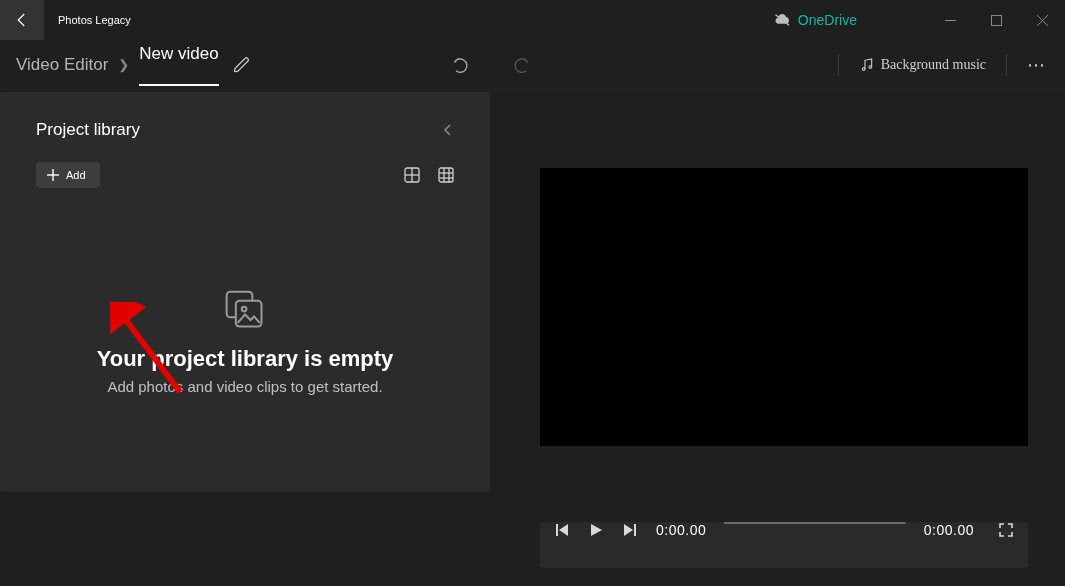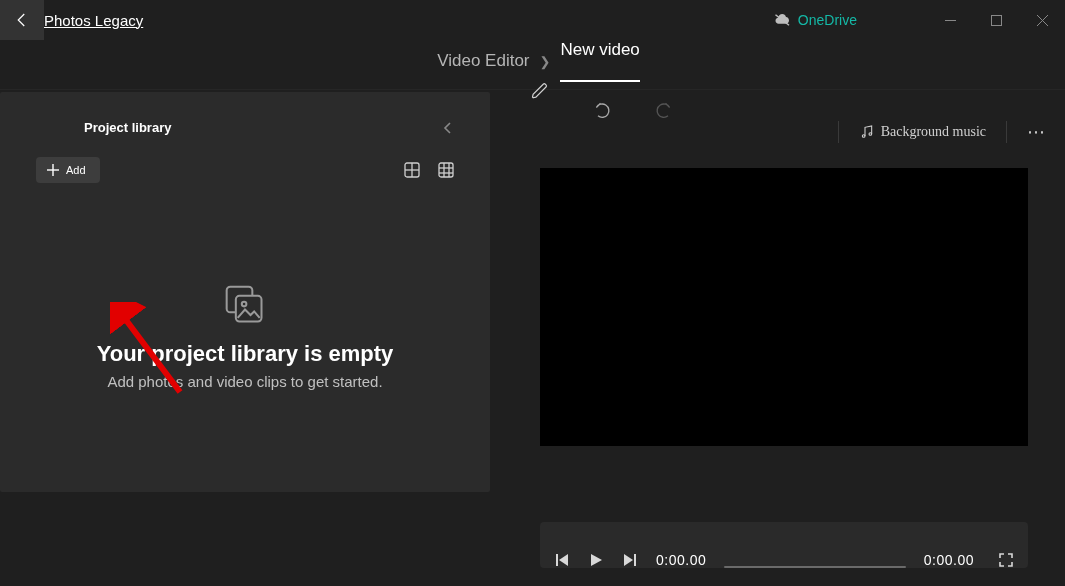--- a/index.html
+++ b/index.html
@@ -1,53 +1,53 @@
 <!DOCTYPE html>
 <html><head>
 <meta charset="utf-8">
 <style>
   * { box-sizing: border-box; margin: 0; padding: 0; }
   html, body { width: 1065px; height: 586px; overflow: hidden; background: #111; font-family: "Segoe UI", Arial, sans-serif; color: #e5e5e5; }
   .titlebar { height: 40px; display: flex; align-items: center; background: #1f1f1f; position: relative; }
   .back-btn { width: 44px; height: 40px; background: #333333; display: flex; align-items: center; justify-content: center; }
   .back-btn svg { stroke: #fff; }
-  .app-title { font-size: 15px; margin-left: 0; color: #ffffff; font-weight: 400; text-decoration: underline; }
+  .app-title { font-size: 11px; margin-left: 14px; color: #ffffff; font-weight: 400; }
   .title-right { position: absolute; right: 0; top: 0; display: flex; align-items: center; height: 40px; }
   .onedrive { display: flex; align-items: center; gap: 6px; margin-right: 70px; font-size: 14px; color: #14b8a6; }
   .winbtns { display: flex; }
   .winbtn { width: 46px; height: 40px; display: flex; align-items: center; justify-content: center; color: #888; }
-  .toolbar { height: 50px; display: flex; align-items: center; padding: 0 4px; background: #1f1f1f; border-bottom: 1px solid rgba(255,255,255,0.03); flex-direction: column; }
+  .toolbar { height: 50px; display: flex; align-items: center; padding: 0 4px; background: #1f1f1f; border-bottom: 1px solid rgba(255,255,255,0.03); }
   .breadcrumbs { display: flex; align-items: center; gap: 10px; margin-left: 12px; }
   .crumb { font-size: 17px; color: #b5b5b5; }
   .crumb.active { color: #ffffff; border-bottom: 2px solid #ffffff; padding-bottom: 20px; }
   .chev { color: #888; font-size: 13px; }
   .edit-pencil { margin-left: 14px; color: #d0d0d0; }
   .history-btns { display: flex; align-items: center; gap: 40px; margin-left: 200px; }
   .history-btns .hist { color: #aaa; }
   .history-btns .hist.disabled { color: #555; }
   .tool-right { margin-left: auto; display: flex; align-items: center; gap: 14px; padding-right: 10px; font-family: Liberation Serif, serif; }
   .tool-item { display: flex; align-items: center; gap: 6px; font-size: 14px; color: #d0d0d0; padding: 4px 6px; white-space: nowrap; }
   .tool-sep { width: 1px; height: 22px; background: #3a3a3a; }
   .more-dots { font-size: 18px; color: #d0d0d0; padding: 0 6px; }
   .content { display: flex; height: 496px; background: #1f1f1f; }
   .library-panel { width: 490px; height: 400px; background: #2b2b2b; border-radius: 2px; margin: 2px 0 0 0; position: relative; padding: 28px 36px 20px 36px; }
   .lib-header { display: flex; align-items: center; justify-content: space-between; }
-  .lib-title { font-size: 13px; font-weight: 700; color: #ffffff; margin-left: 48px; }
+  .lib-title { font-size: 17px; font-weight: 400; color: #ffffff; }
   .collapse-chev { color: #888; }
   .lib-controls { display: flex; align-items: center; justify-content: space-between; margin-top: 22px; }
   .add-btn { background: #3d3d3d; border-radius: 4px; padding: 6px 14px 6px 10px; display: flex; align-items: center; gap: 6px; font-size: 11px; color: #fff; }
   .view-icons { display: flex; align-items: center; gap: 18px; color: #d0d0d0; }
   .empty-state { text-align: center; margin-top: 100px; }
   .empty-icon-wrap { display: flex; justify-content: center; margin-bottom: 14px; }
   .empty-title { font-size: 22px; font-weight: 600; color: #ffffff; }
   .empty-sub { font-size: 15px; color: #c0c0c0; margin-top: 6px; }
   .arrow-annot { position: absolute; left: 110px; top: 210px; pointer-events: none; }
   .preview-area { flex: 1; position: relative; }
   .preview-video { position: absolute; left: 50px; top: 78px; width: 488px; height: 278px; background: #000000; }
-  .controls-bar { position: absolute; left: 50px; bottom: 18px; width: 488px; height: 46px; background: #2a2a2a; border-radius: 4px; display: flex; align-items: flex-end; padding: 0 14px; gap: 18px; }
+  .controls-bar { position: absolute; left: 50px; bottom: 18px; width: 488px; height: 46px; background: #2a2a2a; border-radius: 4px; display: flex; align-items: flex-start; padding: 0 14px; gap: 18px; }
   .ctrl-icon { color: #d8d8d8; display:flex; align-items:center; }
   .time-label { font-size: 14px; color: #ffffff; letter-spacing: 0.5px; }
   .slider { flex: 1; height: 2px; background: #6a6a6a; border-radius: 2px; }
   .fs-icon { color: #d8d8d8; margin-left: 6px; }
   svg { display: block; }
 </style>
 </head>
 <body>
 
 <div class="titlebar">

